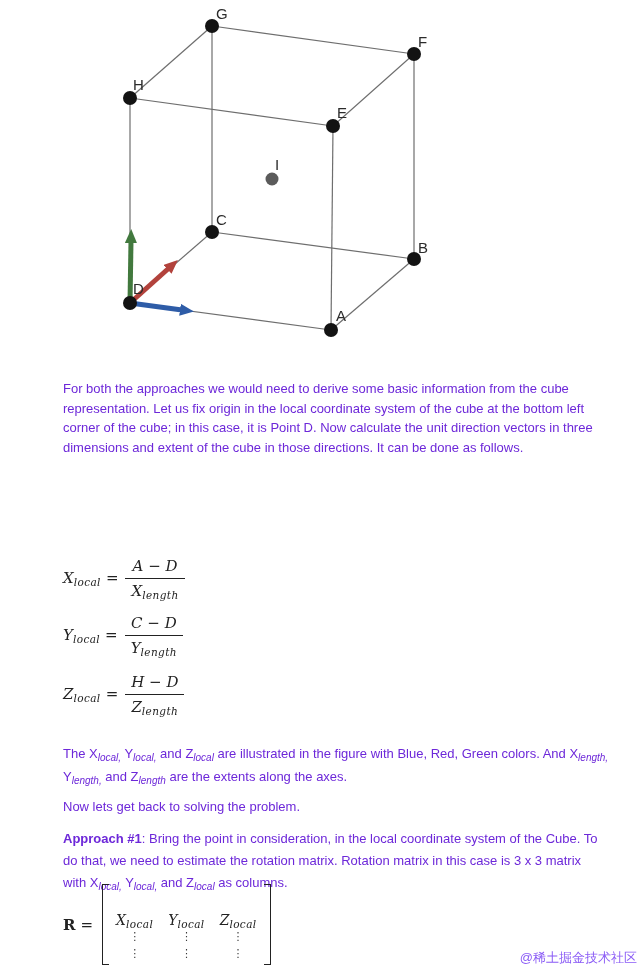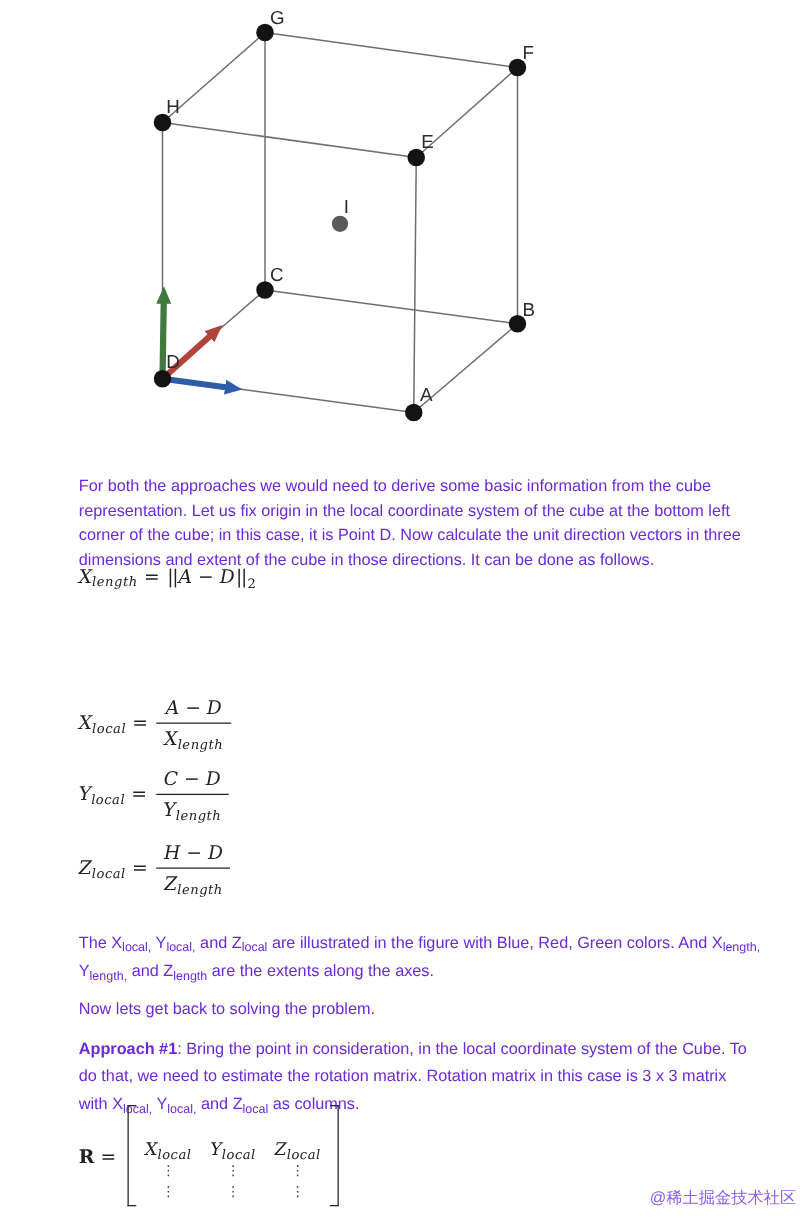--- a/index.html
+++ b/index.html
@@ -1,21 +1,21 @@
 <!DOCTYPE html>
 <html><head>
 <meta charset="utf-8">
 <style>
   html,body{margin:0;padding:0;background:#fff;}
   .page{position:relative;width:640px;height:974px;background:#ffffff;overflow:hidden;
         font-family:"Liberation Sans",sans-serif;color:#1d1d1f;}
   svg text{font-family:"Liberation Sans",sans-serif;}
   .abs{position:absolute;}
   .body-text{font-size:13px;line-height:19.5px;color:#6d28d9;}
-  .seg-text sub, sub.inline-sub{font-size:10px;vertical-align:-3px;line-height:0;}
+  .seg-text sub, sub.inline-sub{font-size:10px;font-style:italic;vertical-align:-3px;line-height:0;}
   .seg-text b{font-weight:bold;}
   
   .math{font-family:"DejaVu Serif",serif;font-size:15px;color:#222;}
   .math i{font-style:italic;}
   .msub{font-size:10.5px;font-style:italic;line-height:0;vertical-align:-3px;letter-spacing:0.4px;}
   .msub2{font-size:10.5px;font-style:normal;line-height:0;vertical-align:-4px;}
   .meq{padding:0 5px;}
   .norm{letter-spacing:-1px;margin:0 1px;}
   .frac-line{display:flex;align-items:center;height:40px;}
   .frac{display:inline-flex;flex-direction:column;align-items:center;margin-left:2px;}
@@ -93,21 +93,20 @@
       <circle cx="212" cy="26" r="7" fill="#131313"></circle>
       <text x="216" y="19" fill="#2b2b2b" font-size="15">G</text>
       <circle cx="130" cy="98" r="7" fill="#131313"></circle>
       <text x="133" y="90" fill="#2b2b2b" font-size="15">H</text>
       <circle cx="272" cy="179" r="6.5" fill="#5b5b5b"></circle>
       <text x="275" y="170" fill="#2b2b2b" font-size="15">I</text>
     </svg>
 
   <p id="p1" class="abs body-text">For both the approaches we would need to derive some basic information from the cube representation. Let us fix origin in the local coordinate system of the cube at the bottom left corner of the cube; in this case, it is Point D. Now calculate the unit direction vectors in three dimensions and extent of the cube in those directions. It can be done as follows.</p>
 
-  <div id="f-xlen" class="abs math"><i>X</i><sub class="msub">length</sub><span class="meq">=</span><span class="norm">||</span><i>A</i> − <i>D</i><span class="norm">||</span><sub class="msub2">2</sub></div>
 
   <div id="f-xloc" class="abs math frac-line">
       <span><i>X</i><sub class="msub">local</sub><span class="meq">=</span></span>
       <span class="frac">
         <span class="fnum"><i>A</i> − <i>D</i></span>
         <span class="fden"><i>X</i><sub class="msub">length</sub></span>
       </span>
     </div>
   <div id="f-yloc" class="abs math frac-line">
       <span><i>Y</i><sub class="msub">local</sub><span class="meq">=</span></span>

